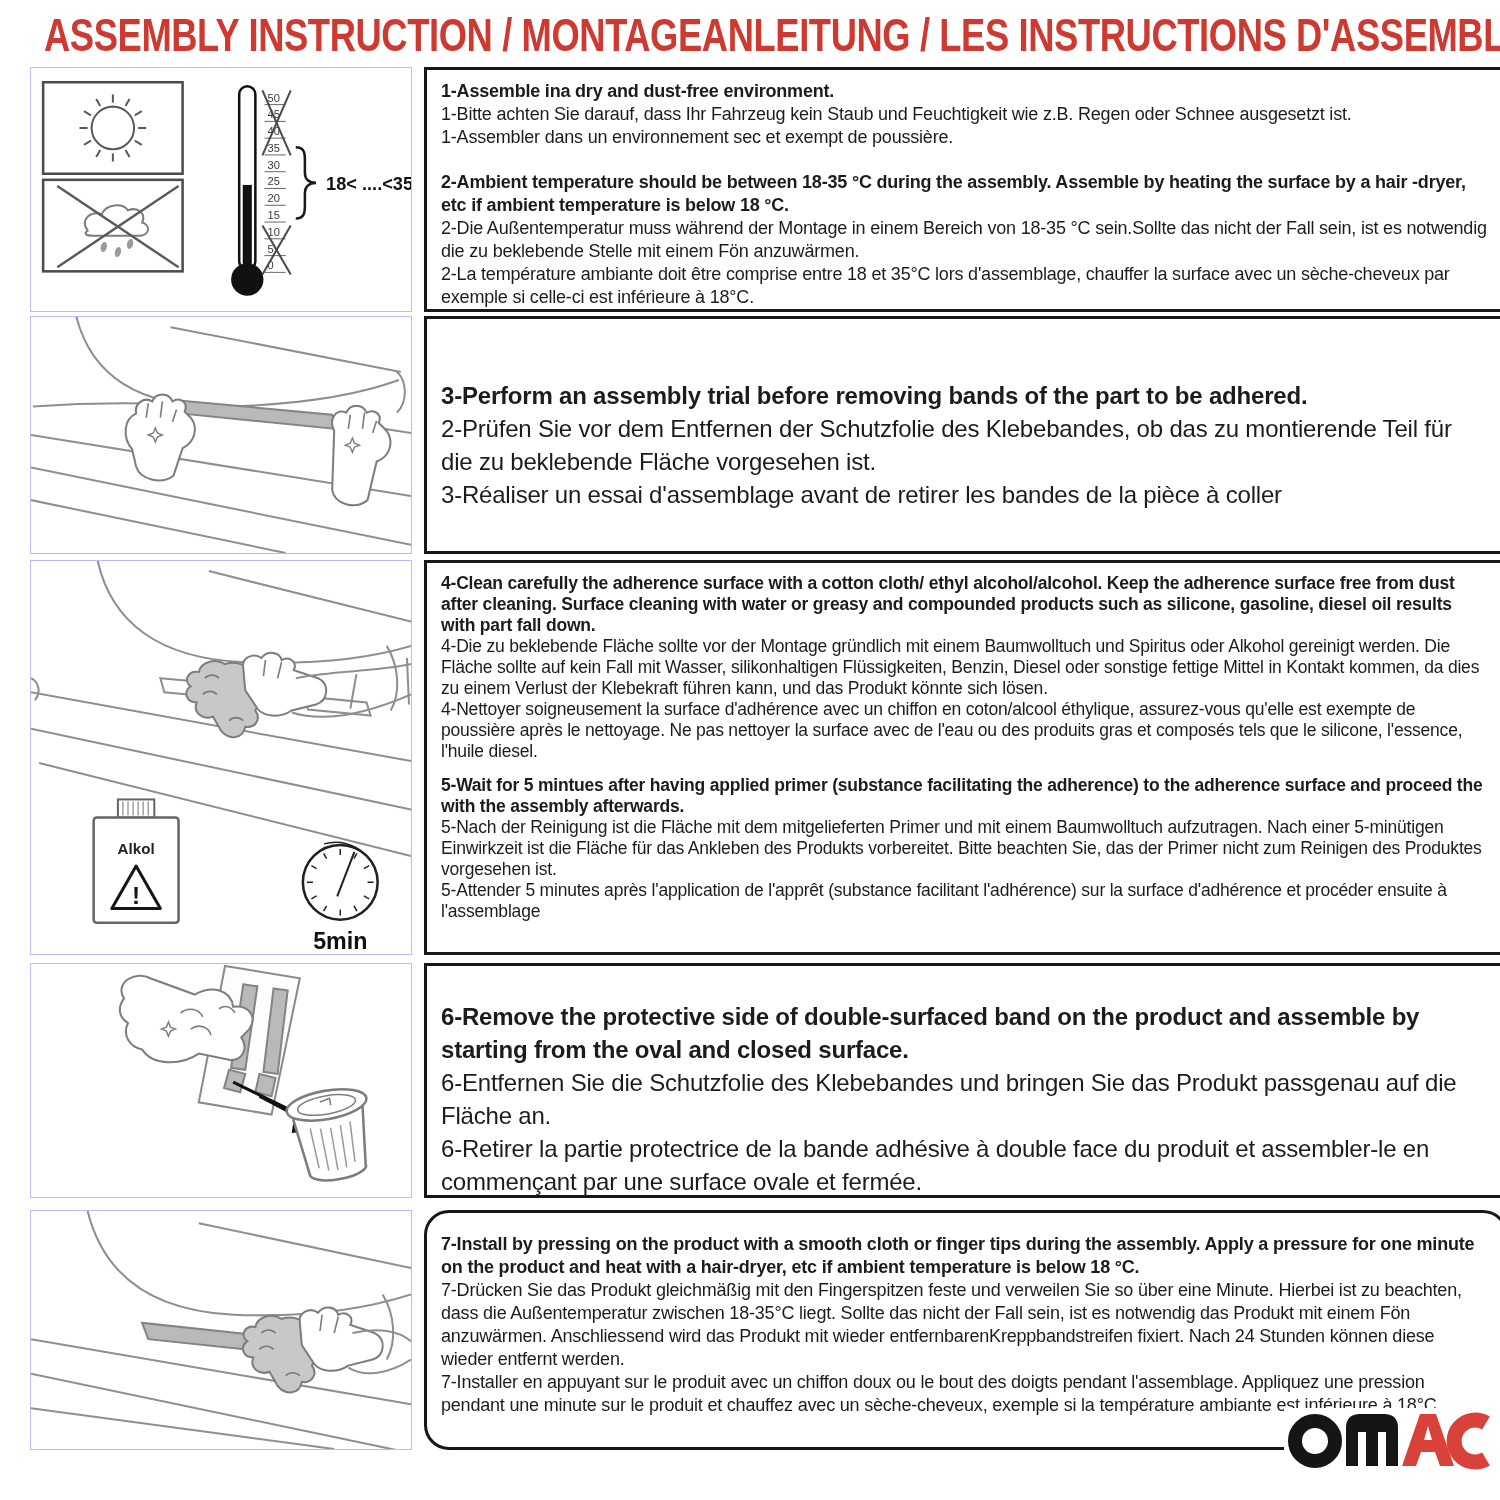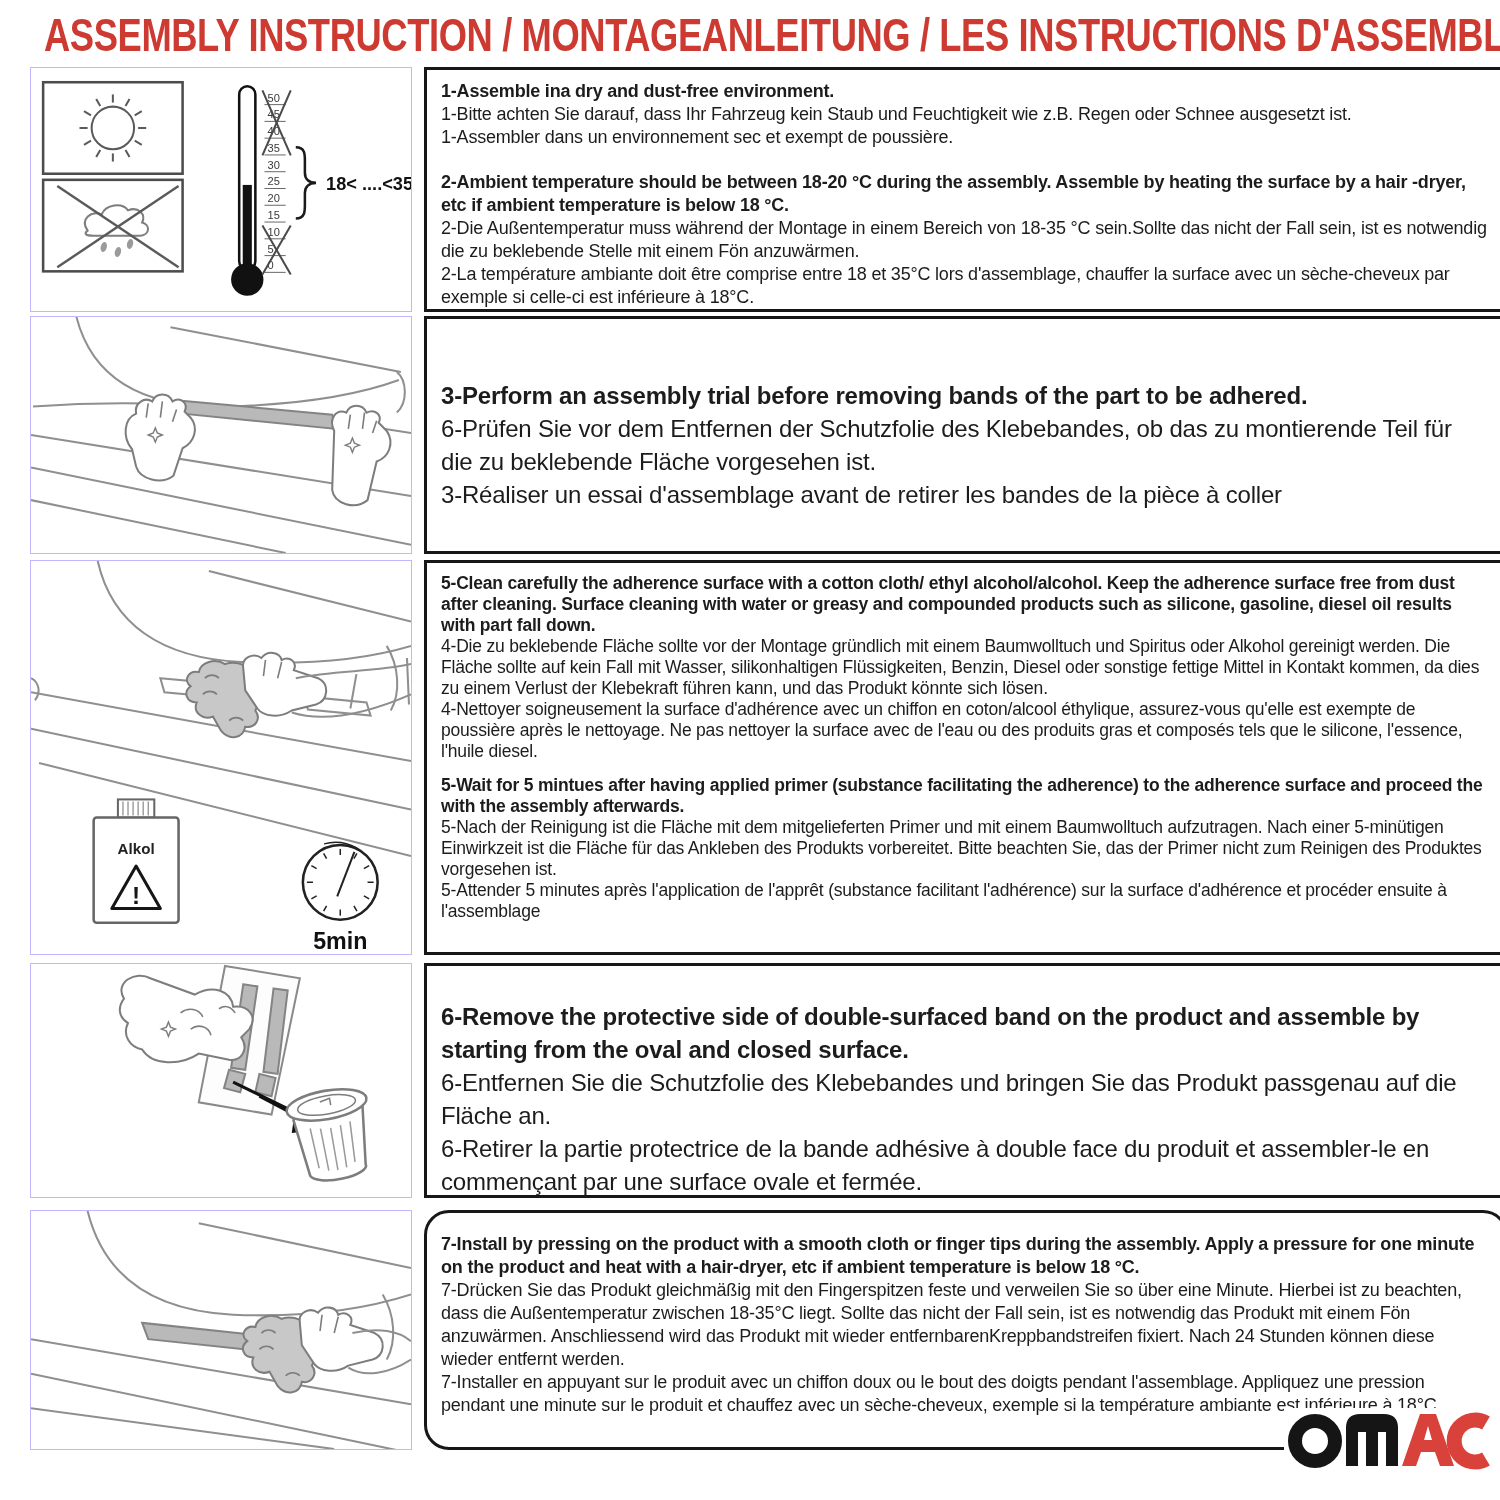--- a/index.html
+++ b/index.html
@@ -105,21 +105,21 @@
         </g>
         <path d="M262,78 C272,78 271,86 271,94 L271,103 C271,111 277,113 282,113 C277,113 271,115 271,123 L271,131 C271,140 272,148 262,148" stroke="#1a1a1a" stroke-width="2.5" fill="none"></path>
         <text x="292" y="120" font-size="18" font-weight="700" fill="#111">18&lt; ....&lt;35 C</text>
       </g>
     </svg>
   </div>
   <div class="text-box small" style="top:67px;height:245px;">
     <p class="b">1-Assemble ina dry and dust-free environment.</p>
     <p>1-Bitte achten Sie darauf, dass Ihr Fahrzeug kein Staub und Feuchtigkeit wie z.B. Regen oder Schnee ausgesetzt ist.</p>
     <p>1-Assembler dans un environnement sec et exempt de poussière.</p>
-    <p class="b gap">2-Ambient temperature should be between 18-20 °C  during the assembly. Assemble by heating the surface by a hair -dryer, etc if ambient temperature is below 18 °C.</p>
+    <p class="b gap">2-Ambient temperature should be between 18-35 °C  during the assembly. Assemble by heating the surface by a hair -dryer, etc if ambient temperature is below 18 °C.</p>
     <p>2-Die Außentemperatur muss während der Montage in einem Bereich von 18-35 °C  sein.Sollte das nicht der Fall sein, ist es notwendig die zu beklebende Stelle mit einem Fön anzuwärmen.</p>
     <p>2-La température ambiante doit être comprise entre 18 et 35°C lors d'assemblage, chauffer la surface avec un sèche-cheveux par exemple si celle-ci est inférieure à 18°C.</p>
   </div>
 
   <div class="illus-box" style="top:316px;height:238px;">
     <svg viewBox="0 0 376 232" preserveAspectRatio="none">
       <g>
         <path class="car" d="M44,-4 C60,66 118,90 196,88 C264,86 320,78 364,62"></path>
         <path class="car" d="M138,10 L366,54"></path>
         <path class="car" d="M362,54 C372,62 373,84 362,94"></path>
@@ -137,21 +137,21 @@
       </g>
       <g>
         <path class="hand" d="M300,112 C294,100 302,90 312,94 C316,85 328,85 332,94 C340,90 348,96 344,104 L352,112 C360,124 354,138 342,142 L333,180 C321,190 300,184 298,170 Z"></path>
         <path class="fing" d="M316,96 L314,110 M330,94 L328,110 M342,102 L338,114"></path>
         <path class="star" transform="translate(318 126)" d="M0,-7 L2,-2 L7,0 L2,2 L0,7 L-2,2 L-7,0 L-2,-2 Z"></path>
       </g>
     </svg>
   </div>
   <div class="text-box large pt-lg" style="top:316px;height:238px;">
     <p class="b">3-Perform an assembly trial before removing bands of the part to be adhered.</p>
-    <p>6-Prüfen Sie vor dem Entfernen der Schutzfolie des Klebebandes, ob das zu montierende Teil für die zu beklebende Fläche vorgesehen ist.</p>
+    <p>2-Prüfen Sie vor dem Entfernen der Schutzfolie des Klebebandes, ob das zu montierende Teil für die zu beklebende Fläche vorgesehen ist.</p>
     <p>3-Réaliser un essai d'assemblage avant de retirer les bandes de la pièce à coller</p>
   </div>
 
   <div class="illus-box" style="top:560px;height:395px;">
     <svg viewBox="0 0 376 389" preserveAspectRatio="none">
       <g>
         <path class="car" d="M66,0 C80,62 128,96 208,100 C278,103 336,96 376,84"></path>
         <path class="car" d="M176,10 L376,60"></path>
         <path class="car" d="M352,84 C364,104 366,130 356,148"></path>
         <path class="car" d="M372,96 L374,142"></path>
@@ -206,21 +206,21 @@
           <line x1="306" y1="285" x2="306" y2="291" transform="rotate(300 306 318)"></line>
             <line x1="306" y1="285" x2="306" y2="291" transform="rotate(330 306 318)"></line>
         </g>
         <path d="M303,332 L320,288" stroke="#222" stroke-width="2" fill="none"></path>
         <path d="M290,280 A42,42 0 0 1 322,284" stroke="#222" stroke-width="1.5" fill="none"></path>
         <text x="306" y="384" text-anchor="middle" font-size="23" font-weight="600" fill="#111">5min</text>
       </g>
     </svg>
   </div>
   <div class="text-box dense" style="top:560px;height:395px;">
-    <p class="b">5-Clean carefully the adherence surface with a cotton cloth/ ethyl alcohol/alcohol. Keep the adherence surface free from dust after cleaning. Surface cleaning with water or greasy and compounded products such as silicone, gasoline, diesel oil results with part fall down.</p>
+    <p class="b">4-Clean carefully the adherence surface with a cotton cloth/ ethyl alcohol/alcohol. Keep the adherence surface free from dust after cleaning. Surface cleaning with water or greasy and compounded products such as silicone, gasoline, diesel oil results with part fall down.</p>
     <p>4-Die zu beklebende Fläche sollte vor der Montage gründlich mit einem Baumwolltuch und Spiritus oder Alkohol gereinigt werden. Die Fläche sollte auf kein Fall mit Wasser, silikonhaltigen Flüssigkeiten, Benzin, Diesel oder sonstige fettige Mittel in Kontakt kommen, da dies zu einem Verlust der Klebekraft führen kann, und das Produkt könnte sich lösen.</p>
     <p>4-Nettoyer soigneusement la surface d'adhérence avec un chiffon en coton/alcool éthylique, assurez-vous qu'elle est exempte de poussière après le nettoyage. Ne pas nettoyer la surface avec de l'eau ou des produits gras et composés tels que le silicone, l'essence, l'huile diesel.</p>
     <p class="b gap-sm">5-Wait for 5 mintues after having applied primer (substance facilitating the adherence) to the adherence surface and proceed the with the assembly afterwards.</p>
     <p>5-Nach der Reinigung ist die Fläche mit dem mitgelieferten Primer und mit einem Baumwolltuch aufzutragen. Nach einer 5-minütigen Einwirkzeit ist die Fläche für das Ankleben des Produkts vorbereitet. Bitte beachten Sie, das der Primer nicht zum Reinigen des Produktes vorgesehen ist.</p>
     <p>5-Attender 5 minutes après l'application de l'apprêt (substance facilitant l'adhérence) sur la surface d'adhérence et procéder ensuite à l'assemblage</p>
   </div>
 
   <div class="illus-box" style="top:963px;height:235px;">
     <svg viewBox="0 0 376 229" preserveAspectRatio="none">
       <g>

